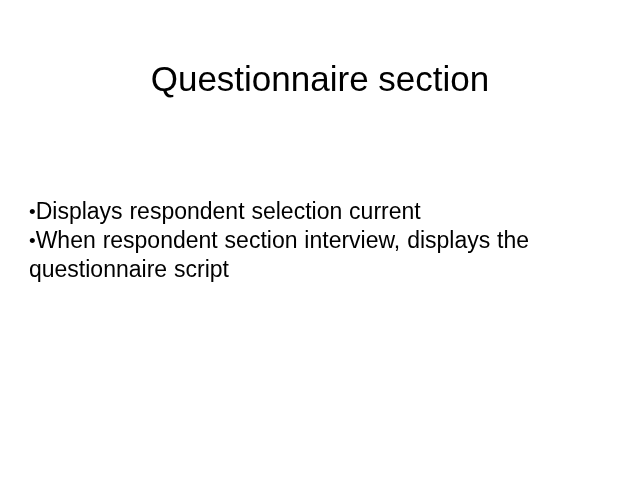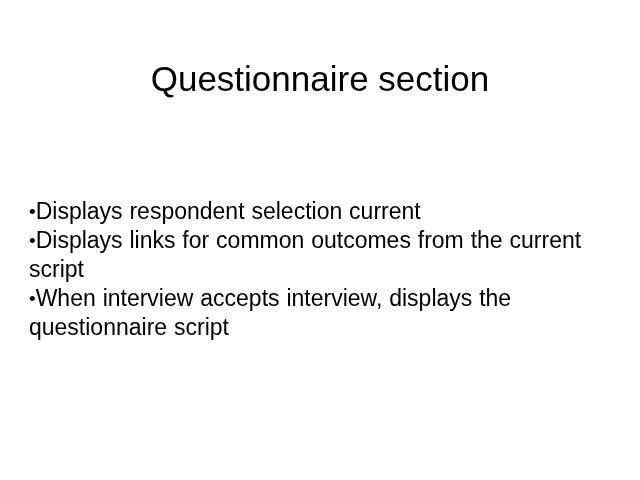--- a/index.html
+++ b/index.html
@@ -68,19 +68,18 @@
 <body>
 
 <div class="slide">
 
   <h1 class="slide-title">Questionnaire section</h1>
 
   <div class="slide-body">
 
     <p class="bullet-line"><span class="bullet-mark">•</span><span>Displays respondent selection current</span></p>
 
-    <p class="bullet-line"><span class="bullet-mark">•</span><span>Displays links for common outcomes from the current script</span></p>
 
-    <p class="bullet-line"><span class="bullet-mark">•</span><span>When interview accepts interview, displays the questionnaire script</span></p>
+    <p class="bullet-line"><span class="bullet-mark">•</span><span>When respondent section interview, displays the questionnaire script</span></p>
 
   </div>
 
 </div>
 
 </body></html>

